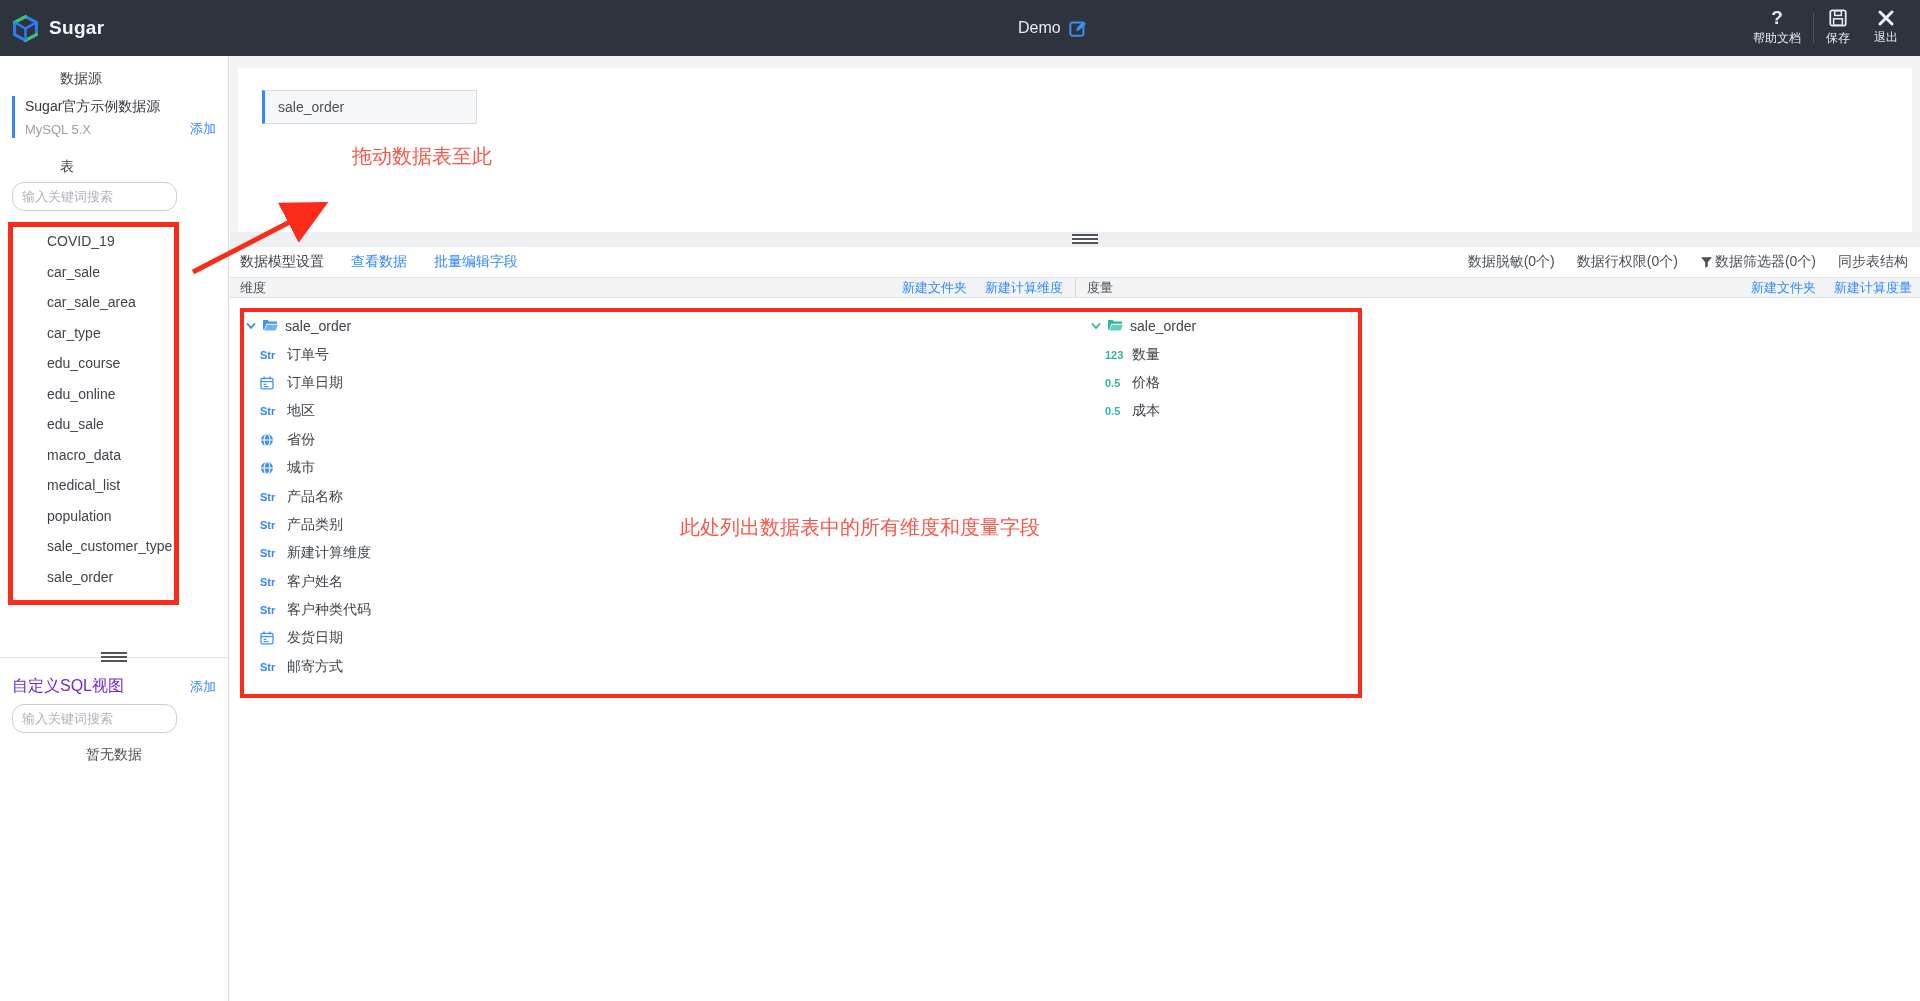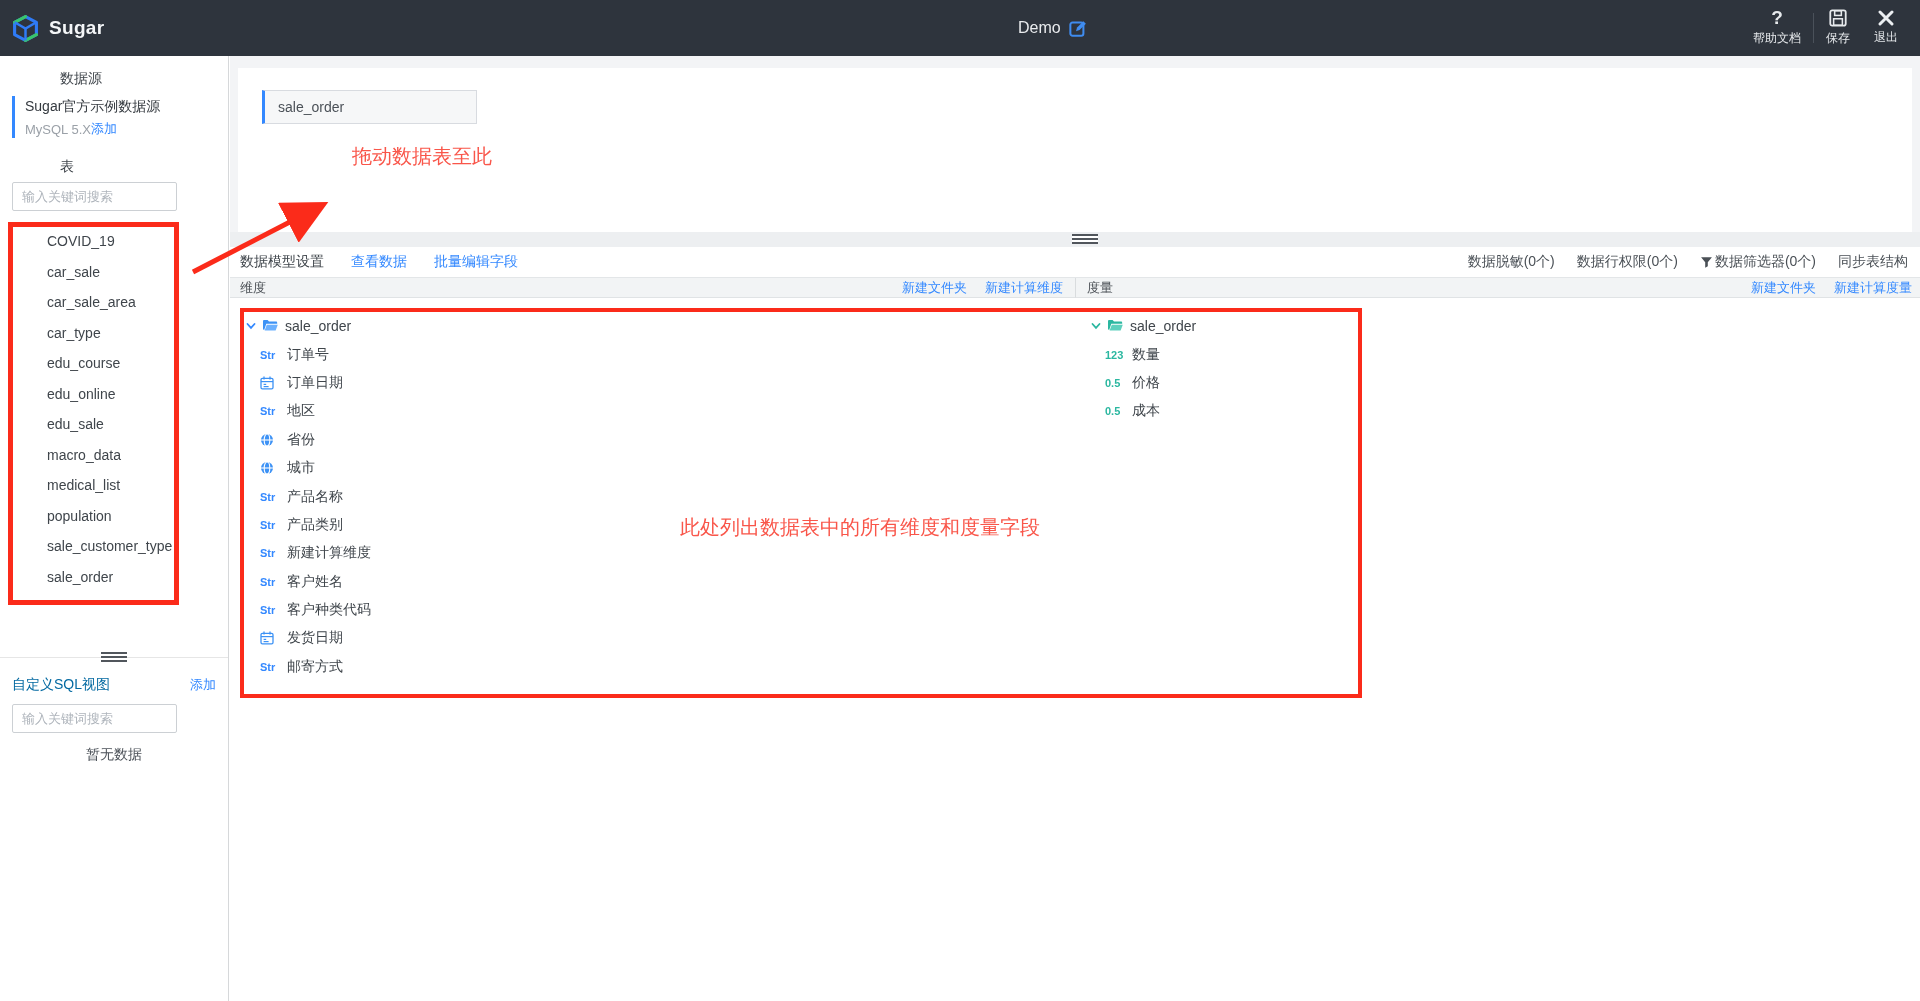--- a/index.html
+++ b/index.html
@@ -15,24 +15,24 @@
   .tb-action { display:flex; flex-direction:column; align-items:center; justify-content:center;
     color:#e6e9ec; font-size:12px; cursor:pointer; padding:0 12px; gap:3px; }
   .tb-action .q { font-size:19px; font-weight:bold; line-height:18px; }
   .tb-divider { width:1px; height:30px; background:#4a515a; }
   
   .sidebar { position:absolute; top:56px; left:0; width:229px; bottom:0; background:#fff;
     border-right:1px solid #d6d8da; z-index:2; }
   .sec-label { position:absolute; left:12px; font-size:14px; color:#3f454b;margin-left:48px; }
   .ds-item { position:absolute; left:12px; right:12px; top:40px; border-left:3px solid #3388ff; padding-left:10px; cursor:pointer; }
   .ds-name { font-size:14px; color:#34393f; line-height:20px; }
-  .ds-sub { display:flex; align-items:center; margin-top:4px; }
+  .ds-sub { display:flex; justify-content:space-between; align-items:center; margin-top:4px; }
   .ds-type { font-size:13px; color:#9ba1a8; }
   .link { color:#3388ff; font-size:13px; cursor:pointer; }
-  .s-input { position:absolute; left:12px; width:165px; height:29px; border:1px solid #ccd0d4; border-radius:2px;
+  .s-input { position:absolute; left:12px; width:165px; height:29px; border:1px solid #ccd0d4; border-radius:12px;
     font-size:13px; color:#701a75; padding:4px 9px; outline:none; background:#fff;
     font-family:"Liberation Sans","DejaVu Sans",sans-serif; }
   .s-input::placeholder { color:#aeb4bb; }
   .tbl-list { position:absolute; top:170px; left:0; right:0;padding-left:33px; }
   .tbl-item { height:30.5px; line-height:30.5px; padding-left:14px; font-size:14px; color:#3f454b; cursor:pointer; }
   .side-split { position:absolute; top:601px; left:0; right:0; border-top:1px solid #e6e6e6; }
   .grip { width:26px; height:10px; border-top:2px solid #51565c; border-bottom:2px solid #51565c; position:relative; background:#fff; }
   .grip::after { content:""; position:absolute; left:0; right:0; top:2px; height:2px; background:#51565c; }
   .side-split .grip { position:absolute; left:101px; top:-6px; }
   .sql-row { position:absolute; left:12px; right:12px; top:620px; display:flex; justify-content:space-between; align-items:center; }
@@ -157,21 +157,21 @@
     <div class="tbl-item">sale_order</div>
   </div>
 
   <div class="anno-box tables"></div>
 
   <div class="side-split">
     <div class="grip"></div>
   </div>
 
   <div class="sql-row">
-    <span style="font-size:14px;color:#0369a1">自定义SQL视图</span>
+    <span style="font-size:16px;color:#6d28d9">自定义SQL视图</span>
     <span class="link">添加</span>
   </div>
   <input class="s-input" style="top: 648px;" placeholder="输入关键词搜索">
   <div class="empty">暂无数据</div>
 </div>
 
 <div class="main">
   <div class="canvas-zone">
     <div class="canvas-card">
       <div class="chip">

